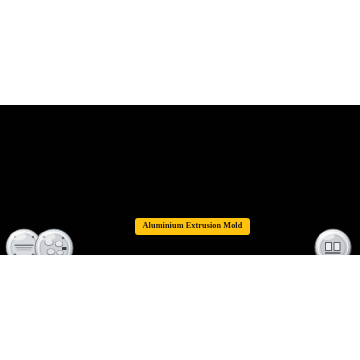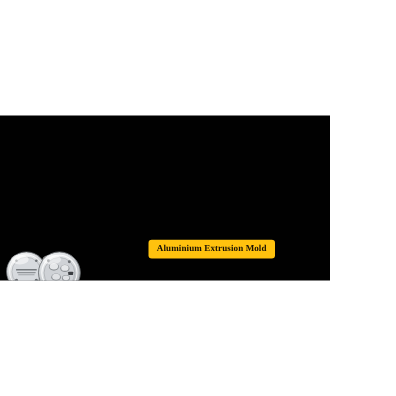--- a/index.html
+++ b/index.html
@@ -21,21 +21,21 @@
     width: 360px;
     height: 360px;
     background: #ffffff;
   }
 
   
   #panel {
     position: absolute;
     left: 0;
     top: 105px;
-    width: 300px;
+    width: 360px;
     height: 150px;
     background: #010101;
     overflow: hidden;
   }
 
   
   .chip-yellow {
     position: absolute;
     background: #FFC20E;
     color: #1a1205;

